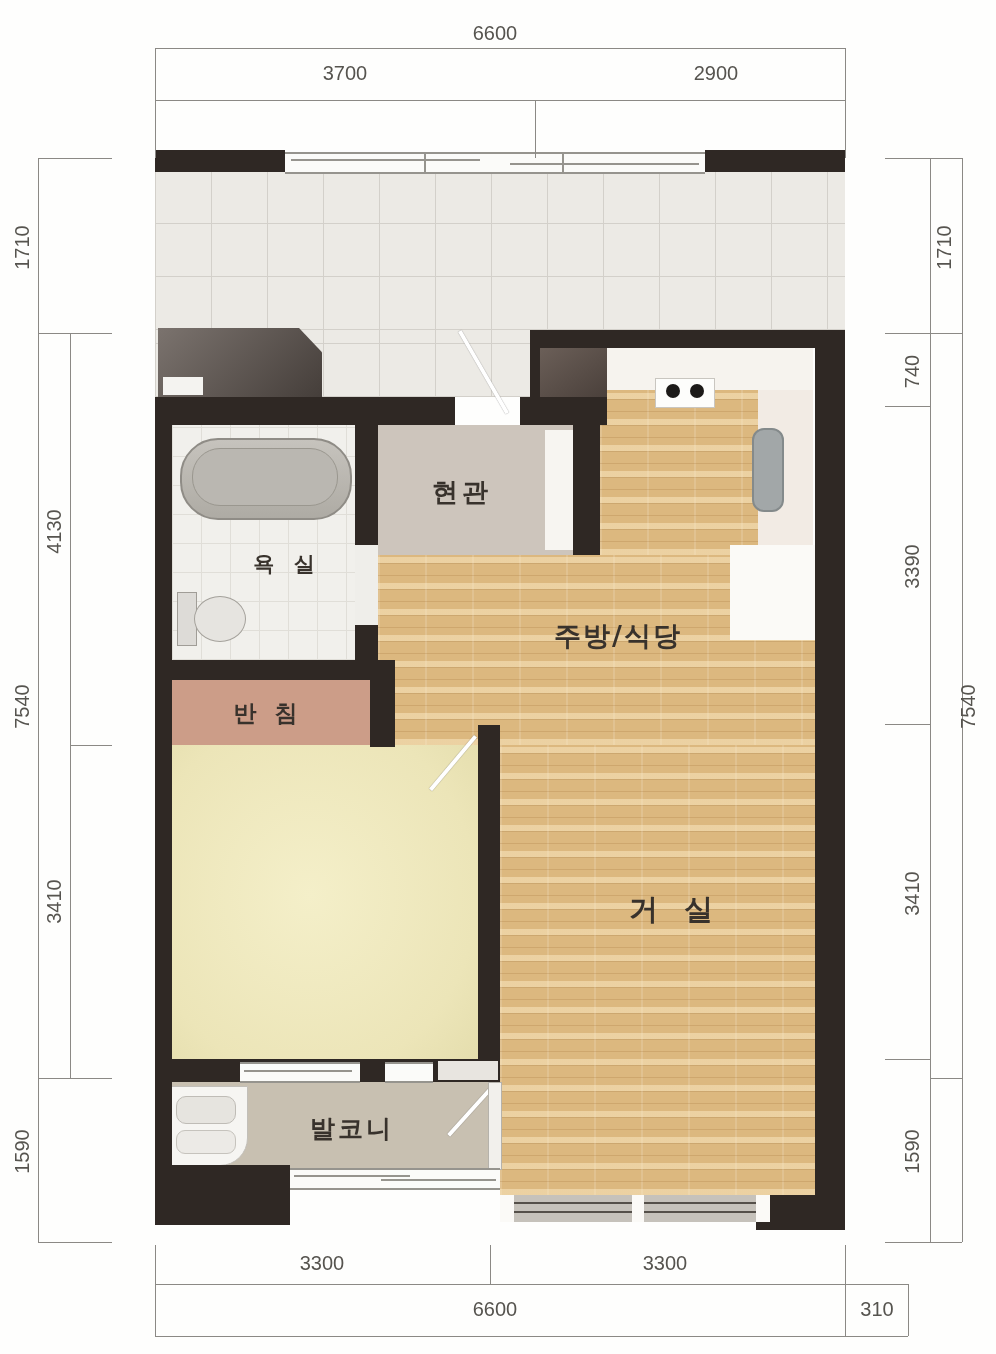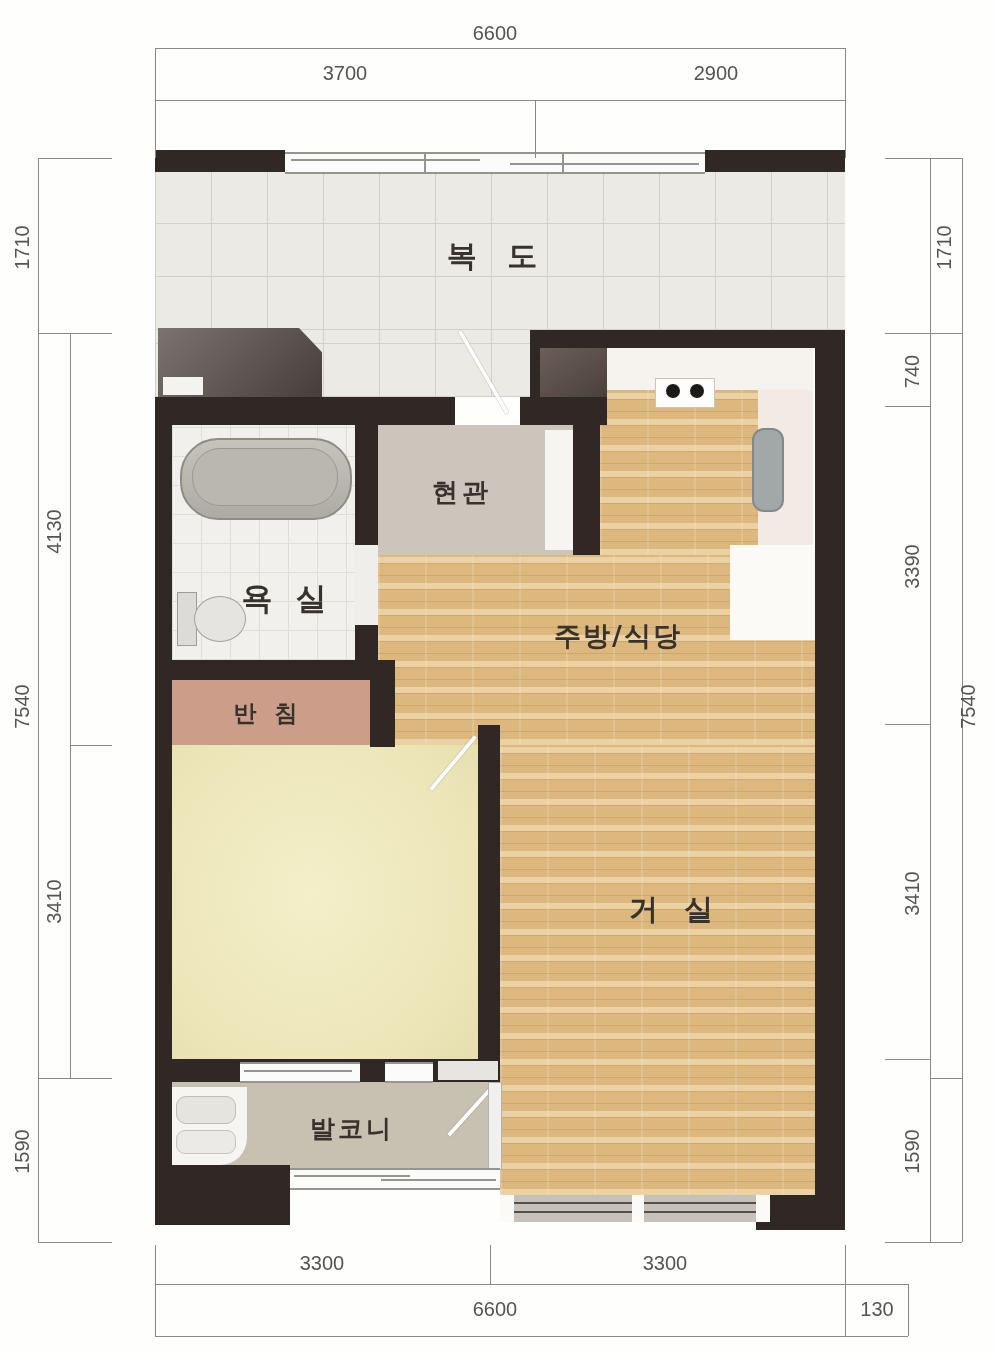--- a/index.html
+++ b/index.html
@@ -139,23 +139,22 @@
     <span class="bar" style="right:4px;width:55%;top:9px;"></span>
   </div>
 
   <div style="position:absolute;left:500px;top:1195px;width:270px;height:27px;background:#c6c2bb;
               background-image:linear-gradient(#55504a 0 0),linear-gradient(#55504a 0 0);
               background-size:100% 2px,100% 2px;background-position:0 7px,0 16px;background-repeat:no-repeat;"></div>
   <div class="fixture" style="left:500px;top:1195px;width:14px;height:27px;background:#fbfaf7;"></div>
   <div class="fixture" style="left:632px;top:1195px;width:12px;height:27px;background:#fbfaf7;"></div>
   <div class="fixture" style="left:756px;top:1195px;width:14px;height:27px;background:#fbfaf7;"></div>
 
-  <div class="room-label" style="left:397px;top:236px;width:200px;font-size:30px;letter-spacing:10px;">복 도</div>
   <div class="room-label" style="left:402px;top:475px;width:120px;font-size:26px;letter-spacing:4px;">현관</div>
-  <div class="room-label" style="left:227px;top:578px;width:120px;font-size:31px;letter-spacing:6px;">욕 실</div>
+  <div class="room-label" style="left:227px;top:550px;width:120px;font-size:21px;letter-spacing:6px;">욕 실</div>
   <div class="room-label" style="left:498px;top:602px;width:240px;font-size:27px;letter-spacing:2px;margin-top:16px;">주방/식당</div>
   <div class="room-label" style="left:208px;top:698px;width:120px;font-size:23px;letter-spacing:5px;">반 침</div>
   <div class="room-label" style="left:252px;top:1112px;width:200px;font-size:25px;letter-spacing:3px;">발코니</div>
   <div class="room-label" style="left:575px;top:890px;width:200px;font-size:29px;letter-spacing:8px;">거 실</div>
 
   <div class="dl h" style="left:155px;top:48px;width:690px;"></div>
   <div class="dl h" style="left:155px;top:100px;width:690px;"></div>
   <div class="dl v" style="left:155px;top:48px;height:110px;"></div>
   <div class="dl v" style="left:845px;top:48px;height:110px;"></div>
   <div class="dl v" style="left:535px;top:100px;height:58px;"></div>
@@ -185,21 +184,21 @@
   <div class="dl h" style="left:930px;top:1078px;width:32px;"></div>
   <div class="dl h" style="left:885px;top:1242px;width:77px;"></div>
 
   <div class="dim-label" style="left:435px;top:22px;">6600</div>
   <div class="dim-label" style="left:285px;top:62px;">3700</div>
   <div class="dim-label" style="left:656px;top:62px;">2900</div>
 
   <div class="dim-label" style="left:262px;top:1252px;">3300</div>
   <div class="dim-label" style="left:605px;top:1252px;">3300</div>
   <div class="dim-label" style="left:435px;top:1298px;">6600</div>
-  <div class="dim-label" style="left:846px;top:1298px;width:62px;">130</div>
+  <div class="dim-label" style="left:846px;top:1298px;width:62px;">310</div>
 
   <div class="dim-label v" style="left:-23px;top:236px;">1710</div>
   <div class="dim-label v" style="left:9px;top:520px;">4130</div>
   <div class="dim-label v" style="left:-23px;top:695px;">7540</div>
   <div class="dim-label v" style="left:9px;top:890px;">3410</div>
   <div class="dim-label v" style="left:-23px;top:1140px;">1590</div>
 
   <div class="dim-label v" style="left:899px;top:236px;">1710</div>
   <div class="dim-label v" style="left:867px;top:360px;">740</div>
   <div class="dim-label v" style="left:867px;top:555px;">3390</div>

